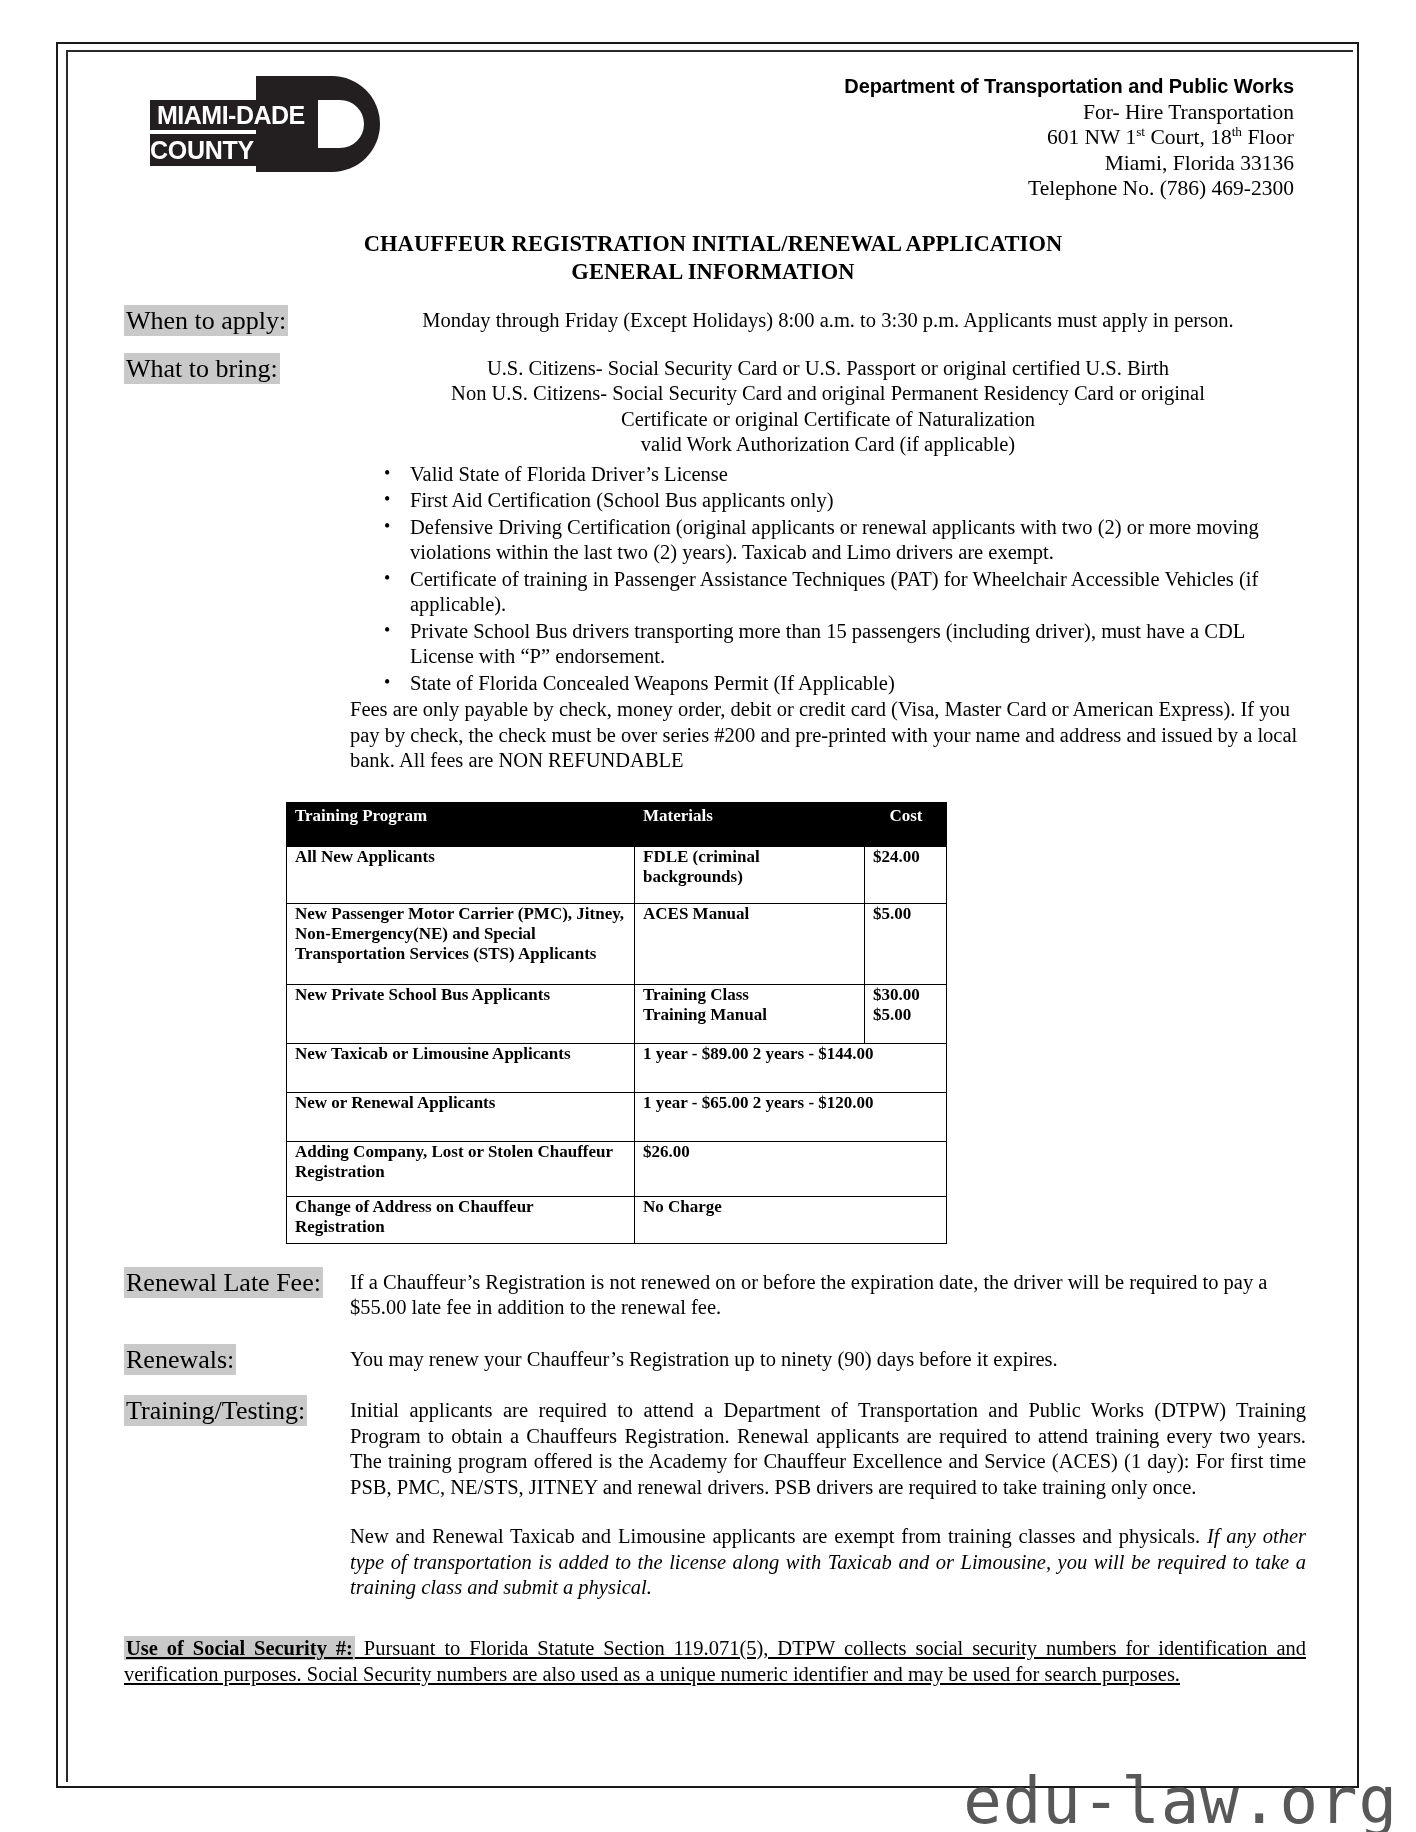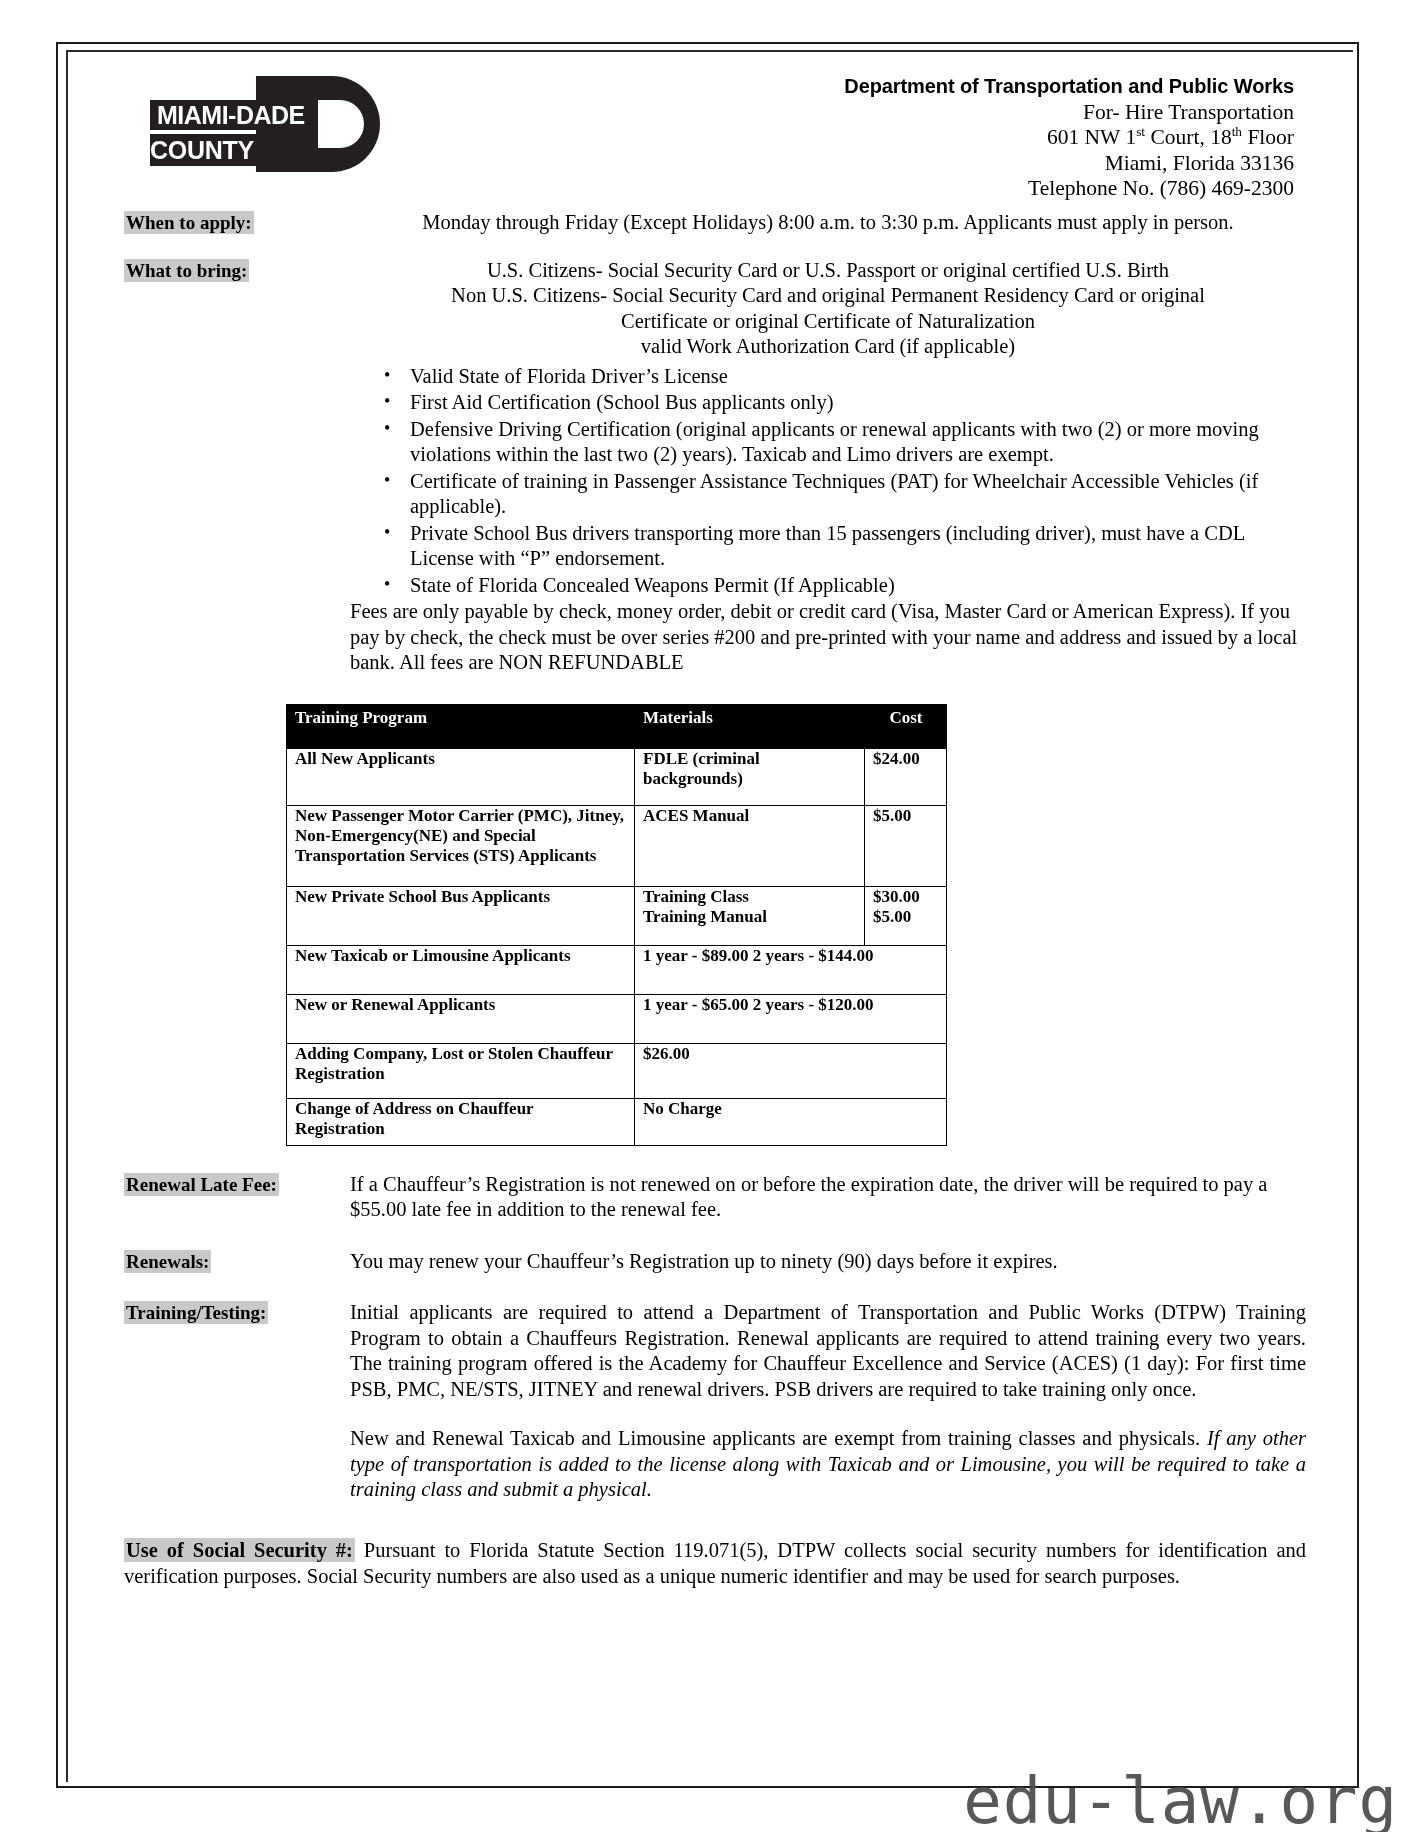--- a/index.html
+++ b/index.html
@@ -136,22 +136,22 @@
   }
 
   
   .row {
     display: flex;
     margin-top: 22px;
   }
   .row-label {
     width: 226px;
     flex: 0 0 226px;
-    font-weight: bold;
-    font-size: 19px;
+    font-weight: normal;
+    font-size: 26px;
     line-height: 25px;
     padding-left: 4px;
     box-sizing: border-box;
   }
   .hl {
     background: #c9c9c9;
     display: inline;
     padding: 1px 2px 1px 2px;
   }
   .row-body {
@@ -233,20 +233,21 @@
   .row-lower { margin-top: 26px; }
   .para-just { text-align: justify; }
   .para-gap { margin-top: 24px; }
 
   .ssn-block {
     margin-top: 34px;
     font-size: 20.5px;
     line-height: 26px;
     text-align: justify;
     padding-left: 4px;
+    text-decoration: underline;
   }
   .ssn-block .lead { font-weight: bold; }
 
   
   .watermark {
     position: absolute;
     right: 18px;
     bottom: -6px;
     font-family: "DejaVu Sans Mono", monospace;
     font-size: 64px;
@@ -276,20 +277,24 @@
 
         <div class="addr">
           <div class="dept">Department of Transportation and Public Works</div>
           <div>For- Hire Transportation</div>
           <div><span>601 NW 1</span><sup>st</sup><span> Court, 18</span><sup>th</sup><span> Floor</span></div>
           <div>Miami, Florida  33136</div>
           <div>Telephone No. (786) 469-2300</div>
         </div>
       </div>
 
+      <div class="title-block">
+        <div>CHAUFFEUR REGISTRATION INITIAL/RENEWAL APPLICATION</div>
+        <div>GENERAL INFORMATION</div>
+      </div>
 
       <div class="row">
         <div class="row-label"><span class="hl">When to apply:</span></div>
         <div class="row-body ctr"><span>Monday through Friday (Except Holidays) 8:00 a.m. to 3:30 p.m. </span><span class="b">Applicants must apply in person.</span></div>
       </div>
 
       <div class="row">
         <div class="row-label"><span class="hl">What to bring:</span></div>
         <div class="row-body">
           <div class="ctr"><span class="b">U.S. Citizens</span><span>- Social Security Card </span><span class="b">or</span><span> U.S. Passport </span><span class="b">or</span><span> original certified U.S. Birth</span></div>

